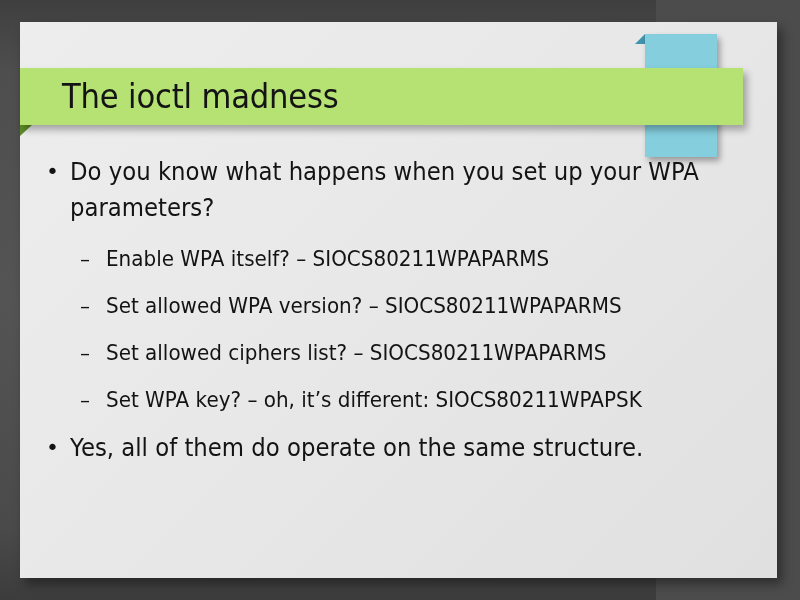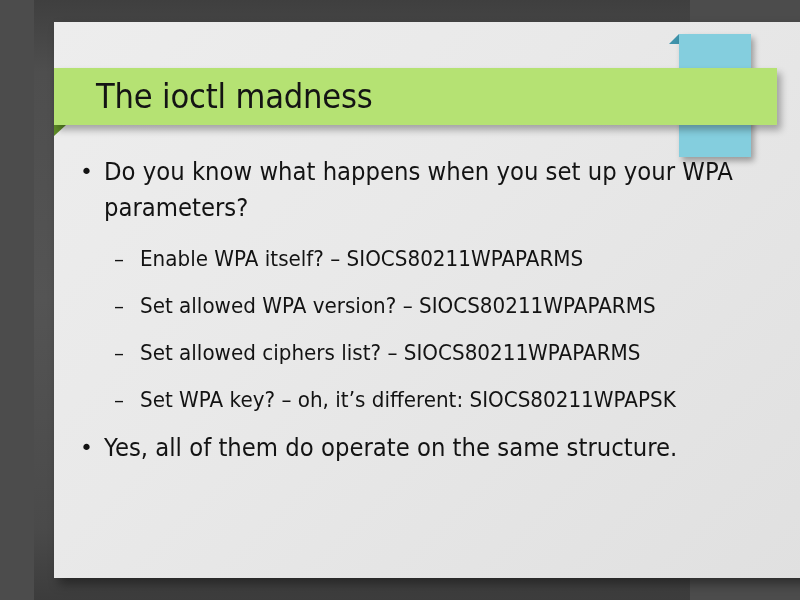--- a/index.html
+++ b/index.html
@@ -14,21 +14,20 @@
     font-family: "DejaVu Sans", sans-serif;
   }
 
   
   #slide-backdrop {
     position: absolute;
     left: 0; top: 0;
     width: 656px; height: 600px;
     background:
       linear-gradient(to bottom, #3f3f3f 0%, #4e4e4e 12%, #545454 50%, #4a4a4a 88%, #3c3c3c 100%);
-    margin-left: 34px;
   }
 
   
   #slide-canvas {
     position: absolute;
     left: 20px; top: 22px;
     width: 757px; height: 556px;
     background: linear-gradient(135deg, #ededed 0%, #e9e9e9 40%, #e0e0e0 100%);
     box-shadow: 5px 6px 10px rgba(0,0,0,0.40);
   }

